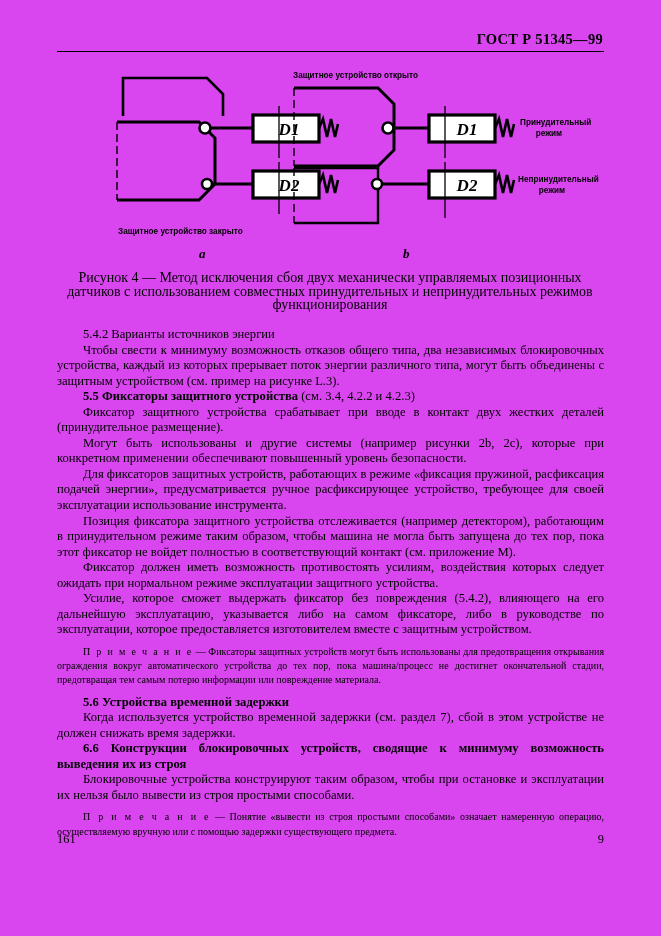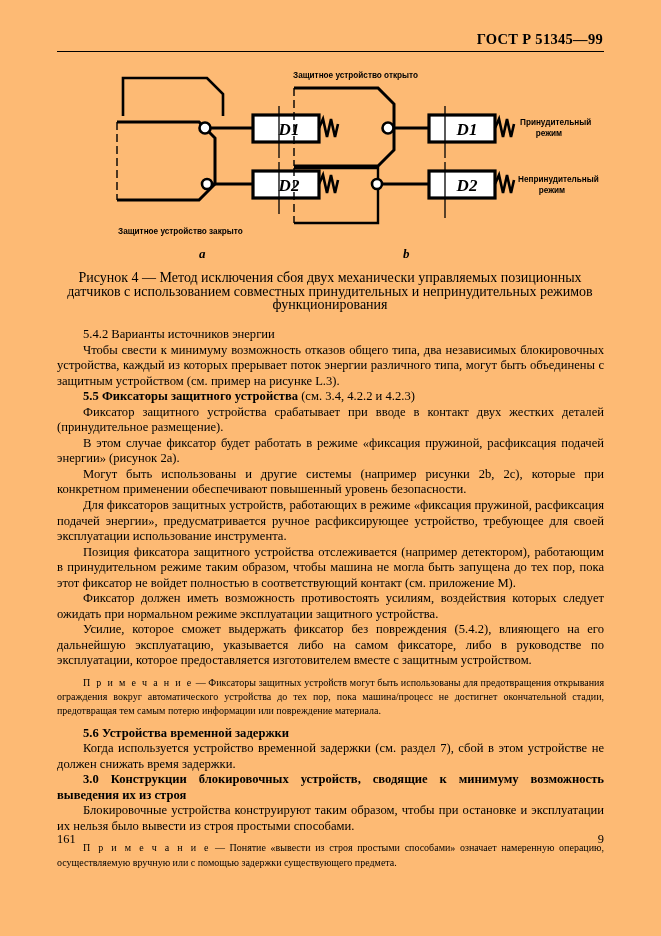--- a/index.html
+++ b/index.html
@@ -11,21 +11,21 @@
     width: 661px;
     height: 936px;
     position: relative;
     font-family: "Liberation Serif", serif;
     color: #000000;
     overflow: hidden;
   }
   .page {
     position: absolute;
     inset: 0;
-    background: #fdba74;
+    background: #d946ef;
   }
 
   
   .header {
     position: absolute;
     left: 57px;
     top: 32px;
     width: 547px;
   }
   .header-title {
@@ -275,37 +275,36 @@
   </div>
 
   <div class="body">
 
     <p class="t">5.4.2  Варианты источников энергии</p>
     <p class="t">Чтобы свести к минимуму возможность отказов общего типа, два независимых блокировочных устройства, каждый из которых прерывает поток энергии различного типа, могут быть объединены с защитным устройством (см. пример на рисунке L.3).</p>
 
     <p class="t"><span class="hd">5.5  Фиксаторы защитного устройства</span><span> (см. 3.4, 4.2.2 и 4.2.3)</span></p>
 
     <p class="t">Фиксатор защитного устройства срабатывает при вводе в контакт двух жестких деталей (принудительное размещение).</p>
-    <p class="t">В этом случае фиксатор будет работать в режиме «фиксация пружиной, расфиксация подачей энергии» (рисунок 2a).</p>
     <p class="t">Могут быть использованы и другие системы (например рисунки 2b, 2c), которые при конкретном применении обеспечивают повышенный уровень безопасности.</p>
     <p class="t">Для фиксаторов защитных устройств, работающих в режиме «фиксация пружиной, расфиксация подачей энергии», предусматривается ручное расфиксирующее устройство, требующее для своей эксплуатации использование инструмента.</p>
     <p class="t">Позиция фиксатора защитного устройства отслеживается (например детектором), работающим в принудительном режиме таким образом, чтобы машина не могла быть запущена до тех пор, пока этот фиксатор не войдет полностью в соответствующий контакт (см. приложение M).</p>
     <p class="t">Фиксатор должен иметь возможность противостоять усилиям, воздействия которых следует ожидать при нормальном режиме эксплуатации защитного устройства.</p>
     <p class="t">Усилие, которое сможет выдержать фиксатор без повреждения (5.4.2), влияющего на его дальнейшую эксплуатацию, указывается либо на самом фиксаторе, либо в руководстве по эксплуатации, которое предоставляется изготовителем вместе с защитным устройством.</p>
 
     <div class="gap-md"></div>
 
     <p class="note"><span class="sp">П р и м е ч а н и е</span><span> — Фиксаторы защитных устройств могут быть использованы для предотвращения открывания ограждения вокруг автоматического устройства до тех пор, пока машина/процесс не достигнет окончательной стадии, предотвращая тем самым потерю информации или повреждение материала.</span></p>
 
     <div class="gap-md"></div>
 
     <p class="t"><span class="hd">5.6  Устройства временной задержки</span></p>
     <p class="t">Когда используется устройство временной задержки (см. раздел 7), сбой в этом устройстве не должен снижать время задержки.</p>
 
-    <p class="t"><span class="hd">3.0  Конструкции блокировочных устройств, сводящие к минимуму возможность выведения их из строя</span></p>
+    <p class="t"><span class="hd">6.6  Конструкции блокировочных устройств, сводящие к минимуму возможность выведения их из строя</span></p>
 
     <p class="t">Блокировочные устройства конструируют таким образом, чтобы при остановке и эксплуатации их нельзя было вывести из строя простыми способами.</p>
 
     <div class="gap-md"></div>
 
     <p class="note"><span class="sp">П р и м е ч а н и е</span><span> — Понятие «вывести из строя простыми способами» означает намеренную операцию, осуществляемую вручную или с помощью задержки существующего предмета.</span></p>
   </div>
 
   <div class="footer">
     <div class="footer-page">161</div>

